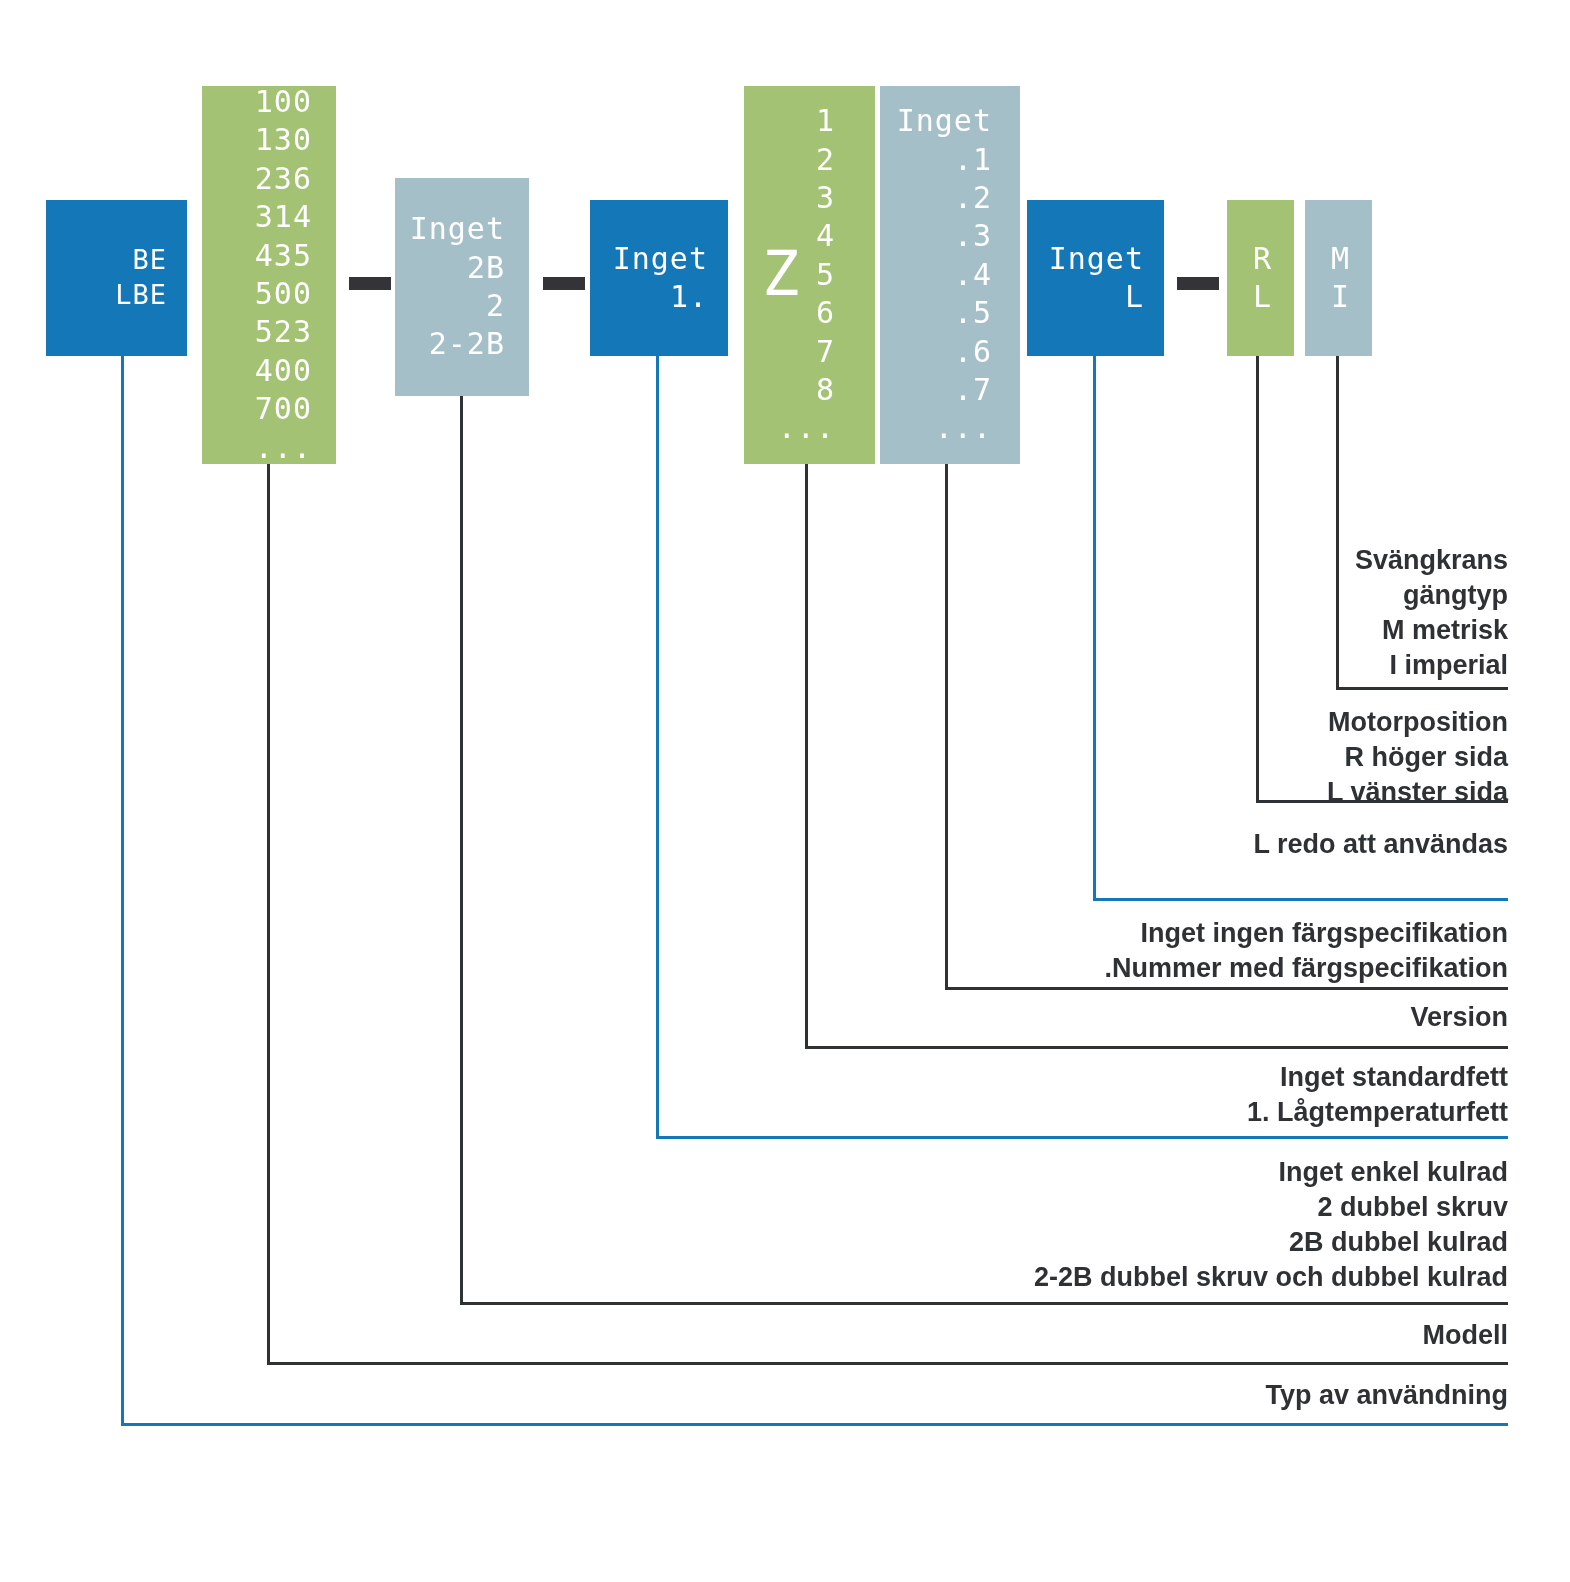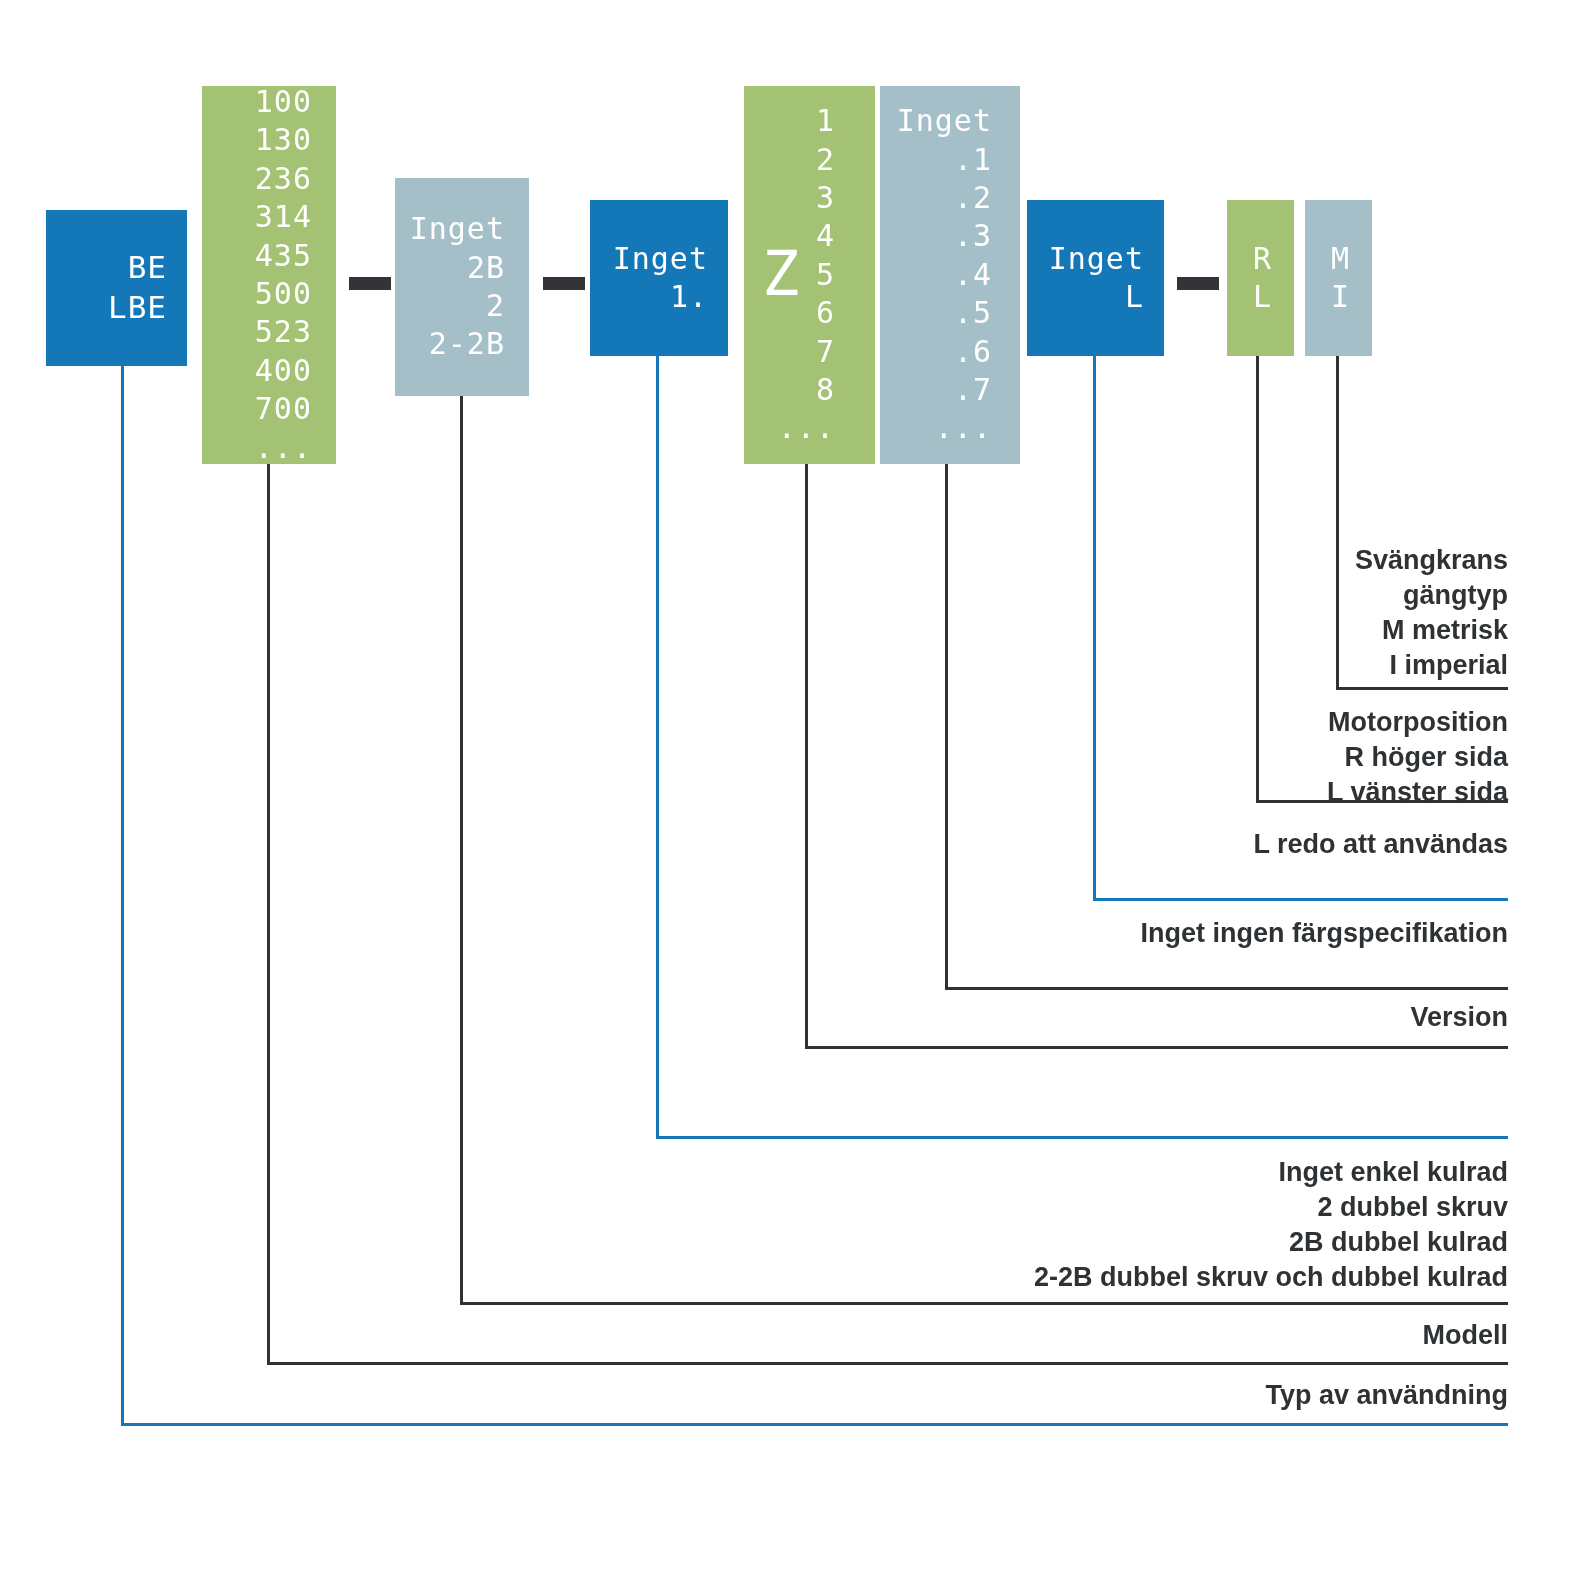--- a/index.html
+++ b/index.html
@@ -69,21 +69,21 @@
     font-family:"DejaVu Sans Mono","Liberation Mono",monospace;
     font-size:62px;
     line-height:1;
   }
 </style>
 </head>
 <body>
 
 <div id="stage">
 
-  <div class="box blue" style="left:46px;top:210px;width:141px;height:156px;font-size:31px;padding-right:16px;">
+  <div class="box blue" style="left:46px;top:200px;width:141px;height:156px;font-size:27px;padding-right:16px;">
     <span class="ln">BE</span>
     <span class="ln">LBE</span>
   </div>
 
   <div class="box green" style="left:202px;top:86px;width:134px;height:378px;font-size:30px;padding-right:20px;">
     <span class="ln">100</span>
     <span class="ln">130</span>
     <span class="ln">236</span>
     <span class="ln">314</span>
     <span class="ln">435</span>
@@ -209,28 +209,39 @@
   <div class="legend" style="right:62px;top:827px;">
     <span class="row">
       <b>L</b><span class="light"> redo att användas</span>
     </span>
   </div>
 
   <div class="legend" style="right:62px;top:916px;">
     <span class="row">
       <b>Inget</b><span class="light"> ingen färgspecifikation</span>
     </span>
+    <span class="row">
+      <b>.Nummer</b><span class="light"> med färgspecifikation</span>
+    </span>
   </div>
 
   <div class="legend title" style="right:62px;top:1000px;">
     <span class="row">
       <b>Version</b><span class="light"></span>
     </span>
   </div>
 
+  <div class="legend" style="right:62px;top:1060px;">
+    <span class="row">
+      <b>Inget</b><span class="light"> standardfett</span>
+    </span>
+    <span class="row">
+      <b>1.</b><span class="light"> Lågtemperaturfett</span>
+    </span>
+  </div>
 
   <div class="legend" style="right:62px;top:1155px;">
     <span class="row">
       <b>Inget</b><span class="light"> enkel kulrad</span>
     </span>
     <span class="row">
       <b>2</b><span class="light"> dubbel skruv</span>
     </span>
     <span class="row">
       <b>2B</b><span class="light"> dubbel kulrad</span>

